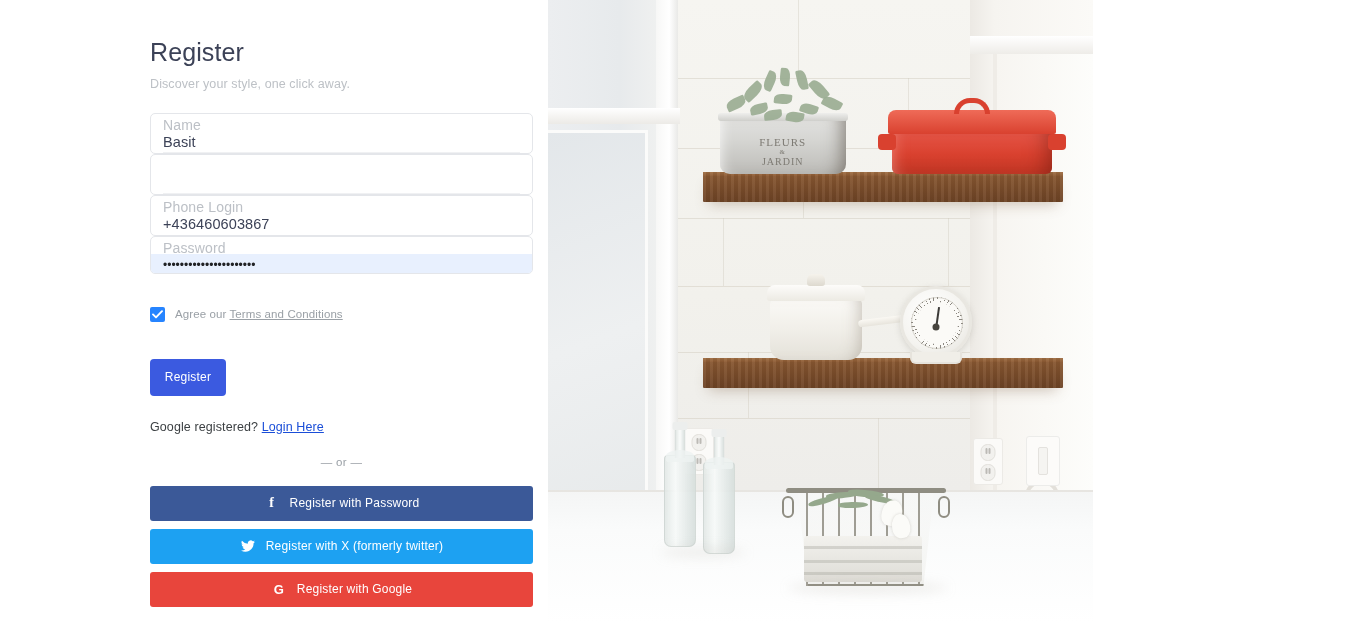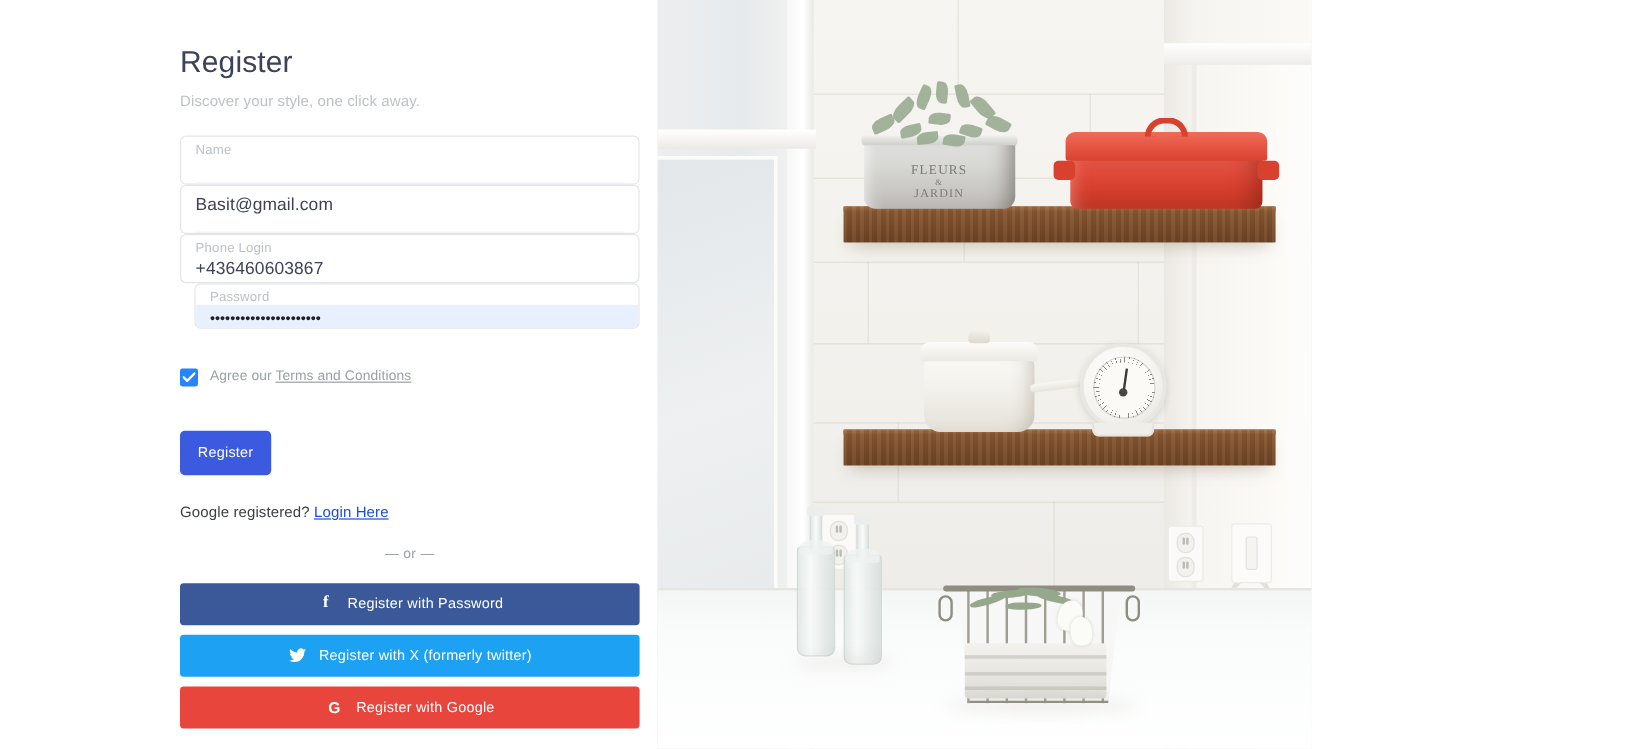--- a/index.html
+++ b/index.html
@@ -36,39 +36,39 @@
     border: 1px solid #e4e6ea;
     border-radius: 5px;
     height: 41px;
     margin-bottom: 1px;
     padding: 5px 12px 0 12px;
     overflow: hidden;
   }
   .field + .field { margin-top: -1px; }
   .field-label {
     display: block;
-    font-size: 11px; color: #bcc0c6; line-height: 12px;
+    font-size: 14px; color: #bcc0c6; line-height: 12px;
     letter-spacing: .15px;
   }
   .field-value {
     display: block;
     font-size: 14.5px; color: #3c4257; line-height: 22px;
     letter-spacing: .1px; white-space: nowrap;
   }
   .field-underline {
     position: absolute; left: 12px; right: 12px; bottom: 0;
     height: 1px; background: #f0f1f3;
   }
   .field.autofill .field-value {
     background: #e8f0fe;
     margin: 0 -12px; padding: 0 12px;
     font-size: 12px; letter-spacing: 0px;
     color: #202124;
   }
-  .field.autofill { padding-bottom: 16px; margin-left: 12px; }
+  .field.autofill { padding-bottom: 16px; }
   .field.last { height: 38px; border-bottom-left-radius: 5px; border-bottom-right-radius: 5px; }
 
   
   .agree-row {
     display: flex; align-items: center;
     margin-top: 33px;
   }
   .checkbox {
     width: 15px; height: 15px; border-radius: 2px;
     background: #2684ff; position: relative; flex: 0 0 auto;
@@ -275,25 +275,25 @@
   <div class="form-col">
     <div class="form-inner">
 
       <h1 class="page-title">Register</h1>
       <p class="page-subtitle">Discover your style, one click away.</p>
 
       <div class="field-stack">
 
         <div class="field">
           <span class="field-label">Name</span>
+          <span class="field-value">Basit</span>
           <div class="field-underline"></div>
         </div>
 
         <div class="field">
-          <span class="field-value">Basit@gmail.com</span>
           <div class="field-underline"></div>
         </div>
 
         <div class="field">
           <span class="field-label">Phone Login</span>
           <span class="field-value">+436460603867</span>
         </div>
 
         <div class="field autofill last">
           <span class="field-label">Password</span>

